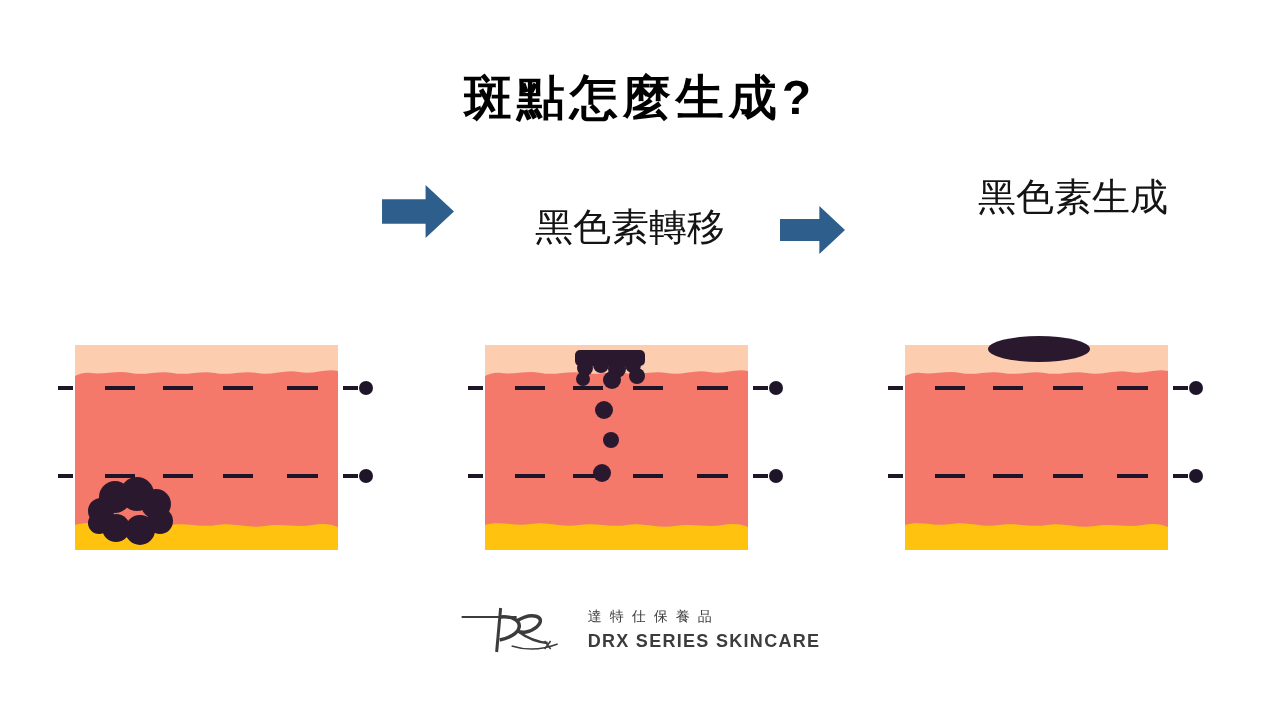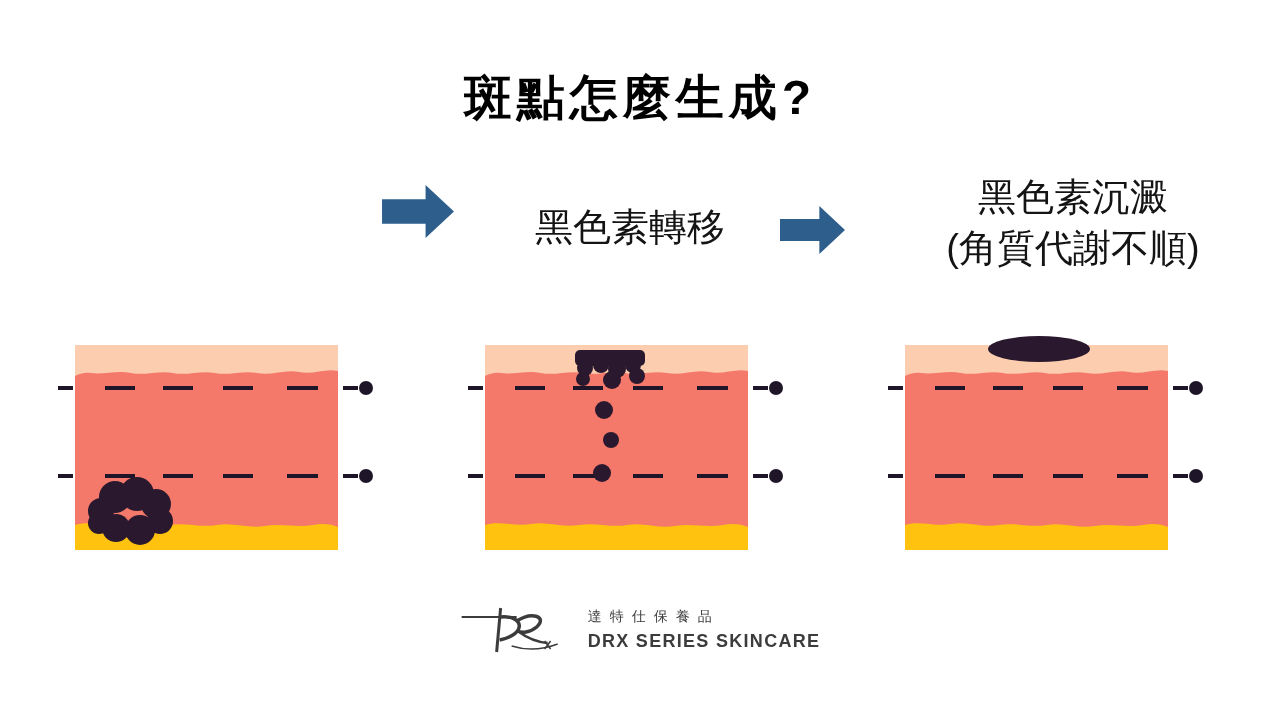--- a/index.html
+++ b/index.html
@@ -69,22 +69,21 @@
 
   <div class="stage-label l2">
     <div>黑色素轉移</div>
   </div>
 
   <svg class="arrow a2" viewBox="0 0 76 56">
     <polygon class="f-arrow" points="0,15 46,15 46,0 76,28 46,56 46,41 0,41"></polygon>
   </svg>
 
   <div class="stage-label l3">
-    <div>黑色素沉澱</div>
-    <div>(角質代謝不順)</div>
+    <div>黑色素生成</div>
   </div>
 
   <svg class="diagram d1" viewBox="0 0 322 215">
     <g>
       <rect class="f-mid" x="20" y="10" width="263" height="205"></rect>
       <path class="f-deep" d="M20,215 V190 C34,185 50,192 66,189 C82,186 98,193 114,190 C130,187 146,193 162,190 C178,187 194,194 210,191 C226,188 242,193 258,190 C268,188 276,189 283,192 V215 Z"></path>
       <path class="f-top" d="M20,10 H283 V36 C270,33 258,40 244,37 C230,34 216,41 202,38 C188,35 174,41 160,38 C146,35 132,41 118,38 C104,35 90,41 76,38 C62,35 48,40 36,38 C30,37 24,39 20,41 Z"></path>
     </g>
     <g class="s-line" stroke-width="4">
       <path d="M3,53 H18 M50,53 H80 M108,53 H138 M168,53 H198 M232,53 H263 M288,53 H303"></path>

